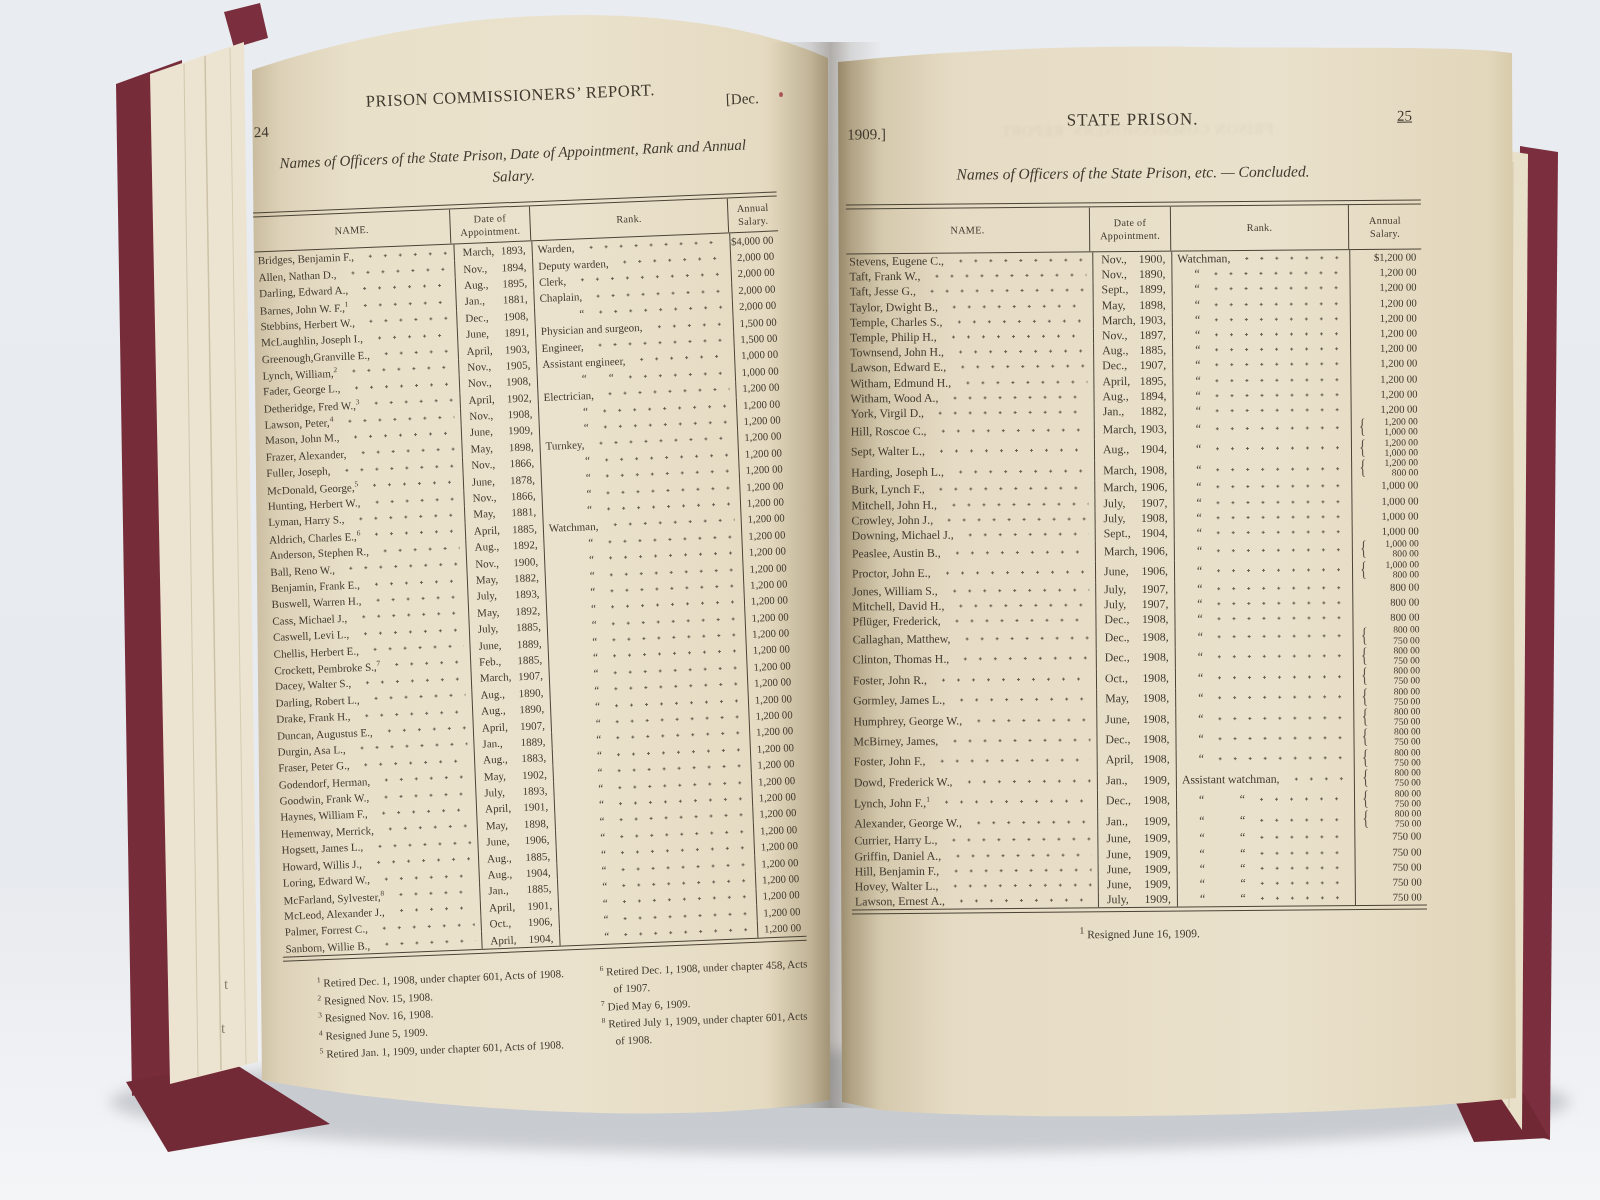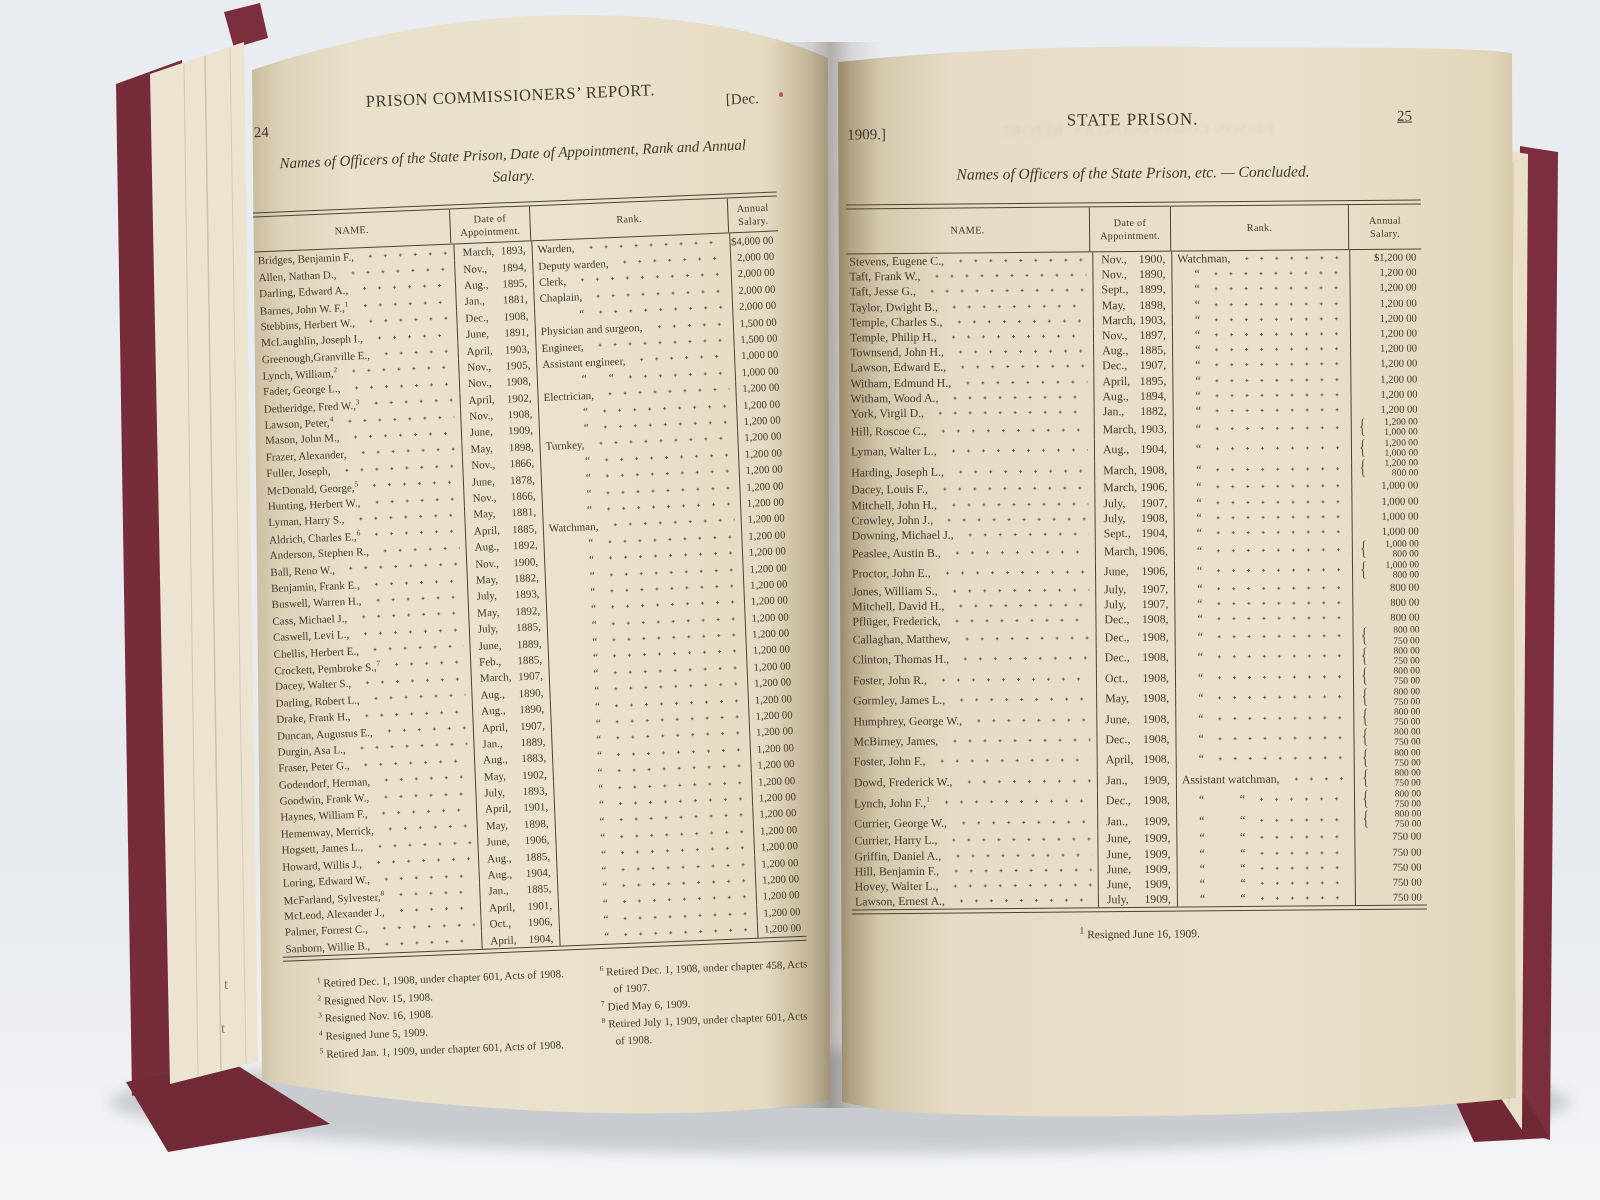--- a/index.html
+++ b/index.html
@@ -1148,21 +1148,21 @@
                 <span class="brace">{</span>
                 <span class="pair">
                   <span>1,200 00</span>
                   <span>1,000 00</span>
                 </span>
               </span>
             </div>
           </div>
           <div class="trow tall">
             <div class="c c1">
-              <span class="nm">Lyman, Walter L.,</span>
+              <span class="nm">Sept, Walter L.,</span>
               <span class="dots"></span>
             </div>
             <div class="c c2">
               <span class="mo">Aug.,</span>
               <span class="yr">1904,</span>
             </div>
             <div class="c c3 d">
               <span class="rk">“</span>
               <span class="dots"></span>
             </div>
@@ -1194,21 +1194,21 @@
                 <span class="brace">{</span>
                 <span class="pair">
                   <span>1,200 00</span>
                   <span>800 00</span>
                 </span>
               </span>
             </div>
           </div>
           <div class="trow">
             <div class="c c1">
-              <span class="nm">Dacey, Louis F.,</span>
+              <span class="nm">Burk, Lynch F.,</span>
               <span class="dots"></span>
             </div>
             <div class="c c2">
               <span class="mo">March,</span>
               <span class="yr">1906,</span>
             </div>
             <div class="c c3 d">
               <span class="rk">“</span>
               <span class="dots"></span>
             </div>
@@ -1566,21 +1566,21 @@
                 <span class="brace">{</span>
                 <span class="pair">
                   <span>800 00</span>
                   <span>750 00</span>
                 </span>
               </span>
             </div>
           </div>
           <div class="trow tall">
             <div class="c c1">
-              <span class="nm">Currier, George W.,</span>
+              <span class="nm">Alexander, George W.,</span>
               <span class="dots"></span>
             </div>
             <div class="c c2">
               <span class="mo">Jan.,</span>
               <span class="yr">1909,</span>
             </div>
             <div class="c c3 d">
               <span class="rk">“   “</span>
               <span class="dots"></span>
             </div>

